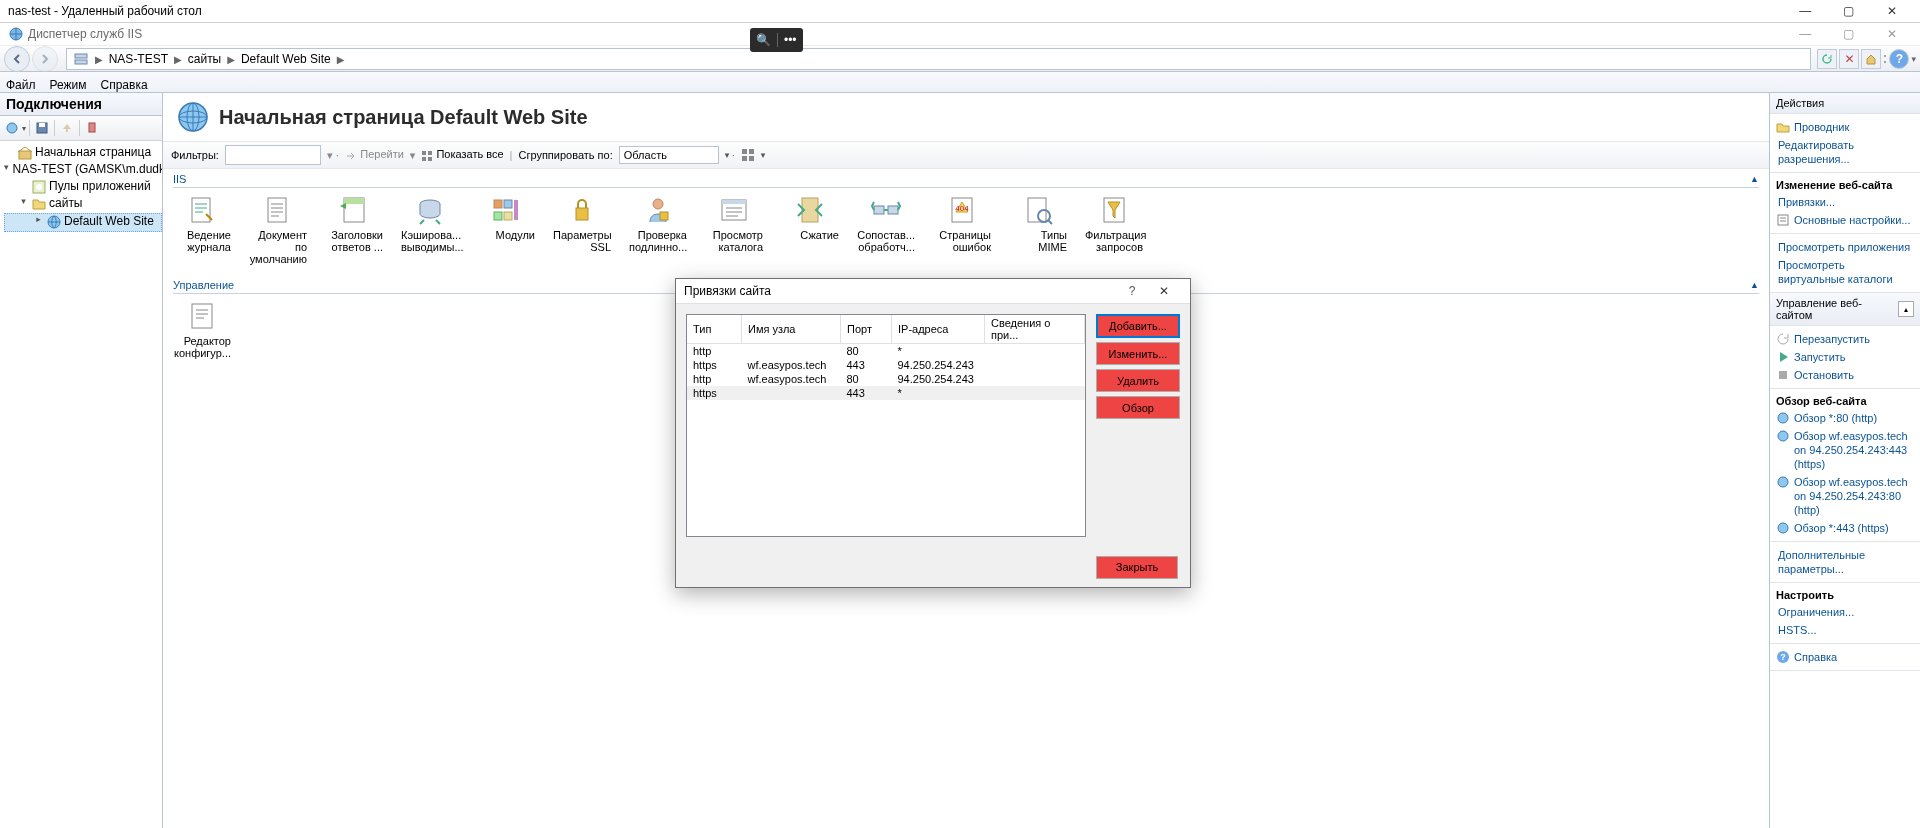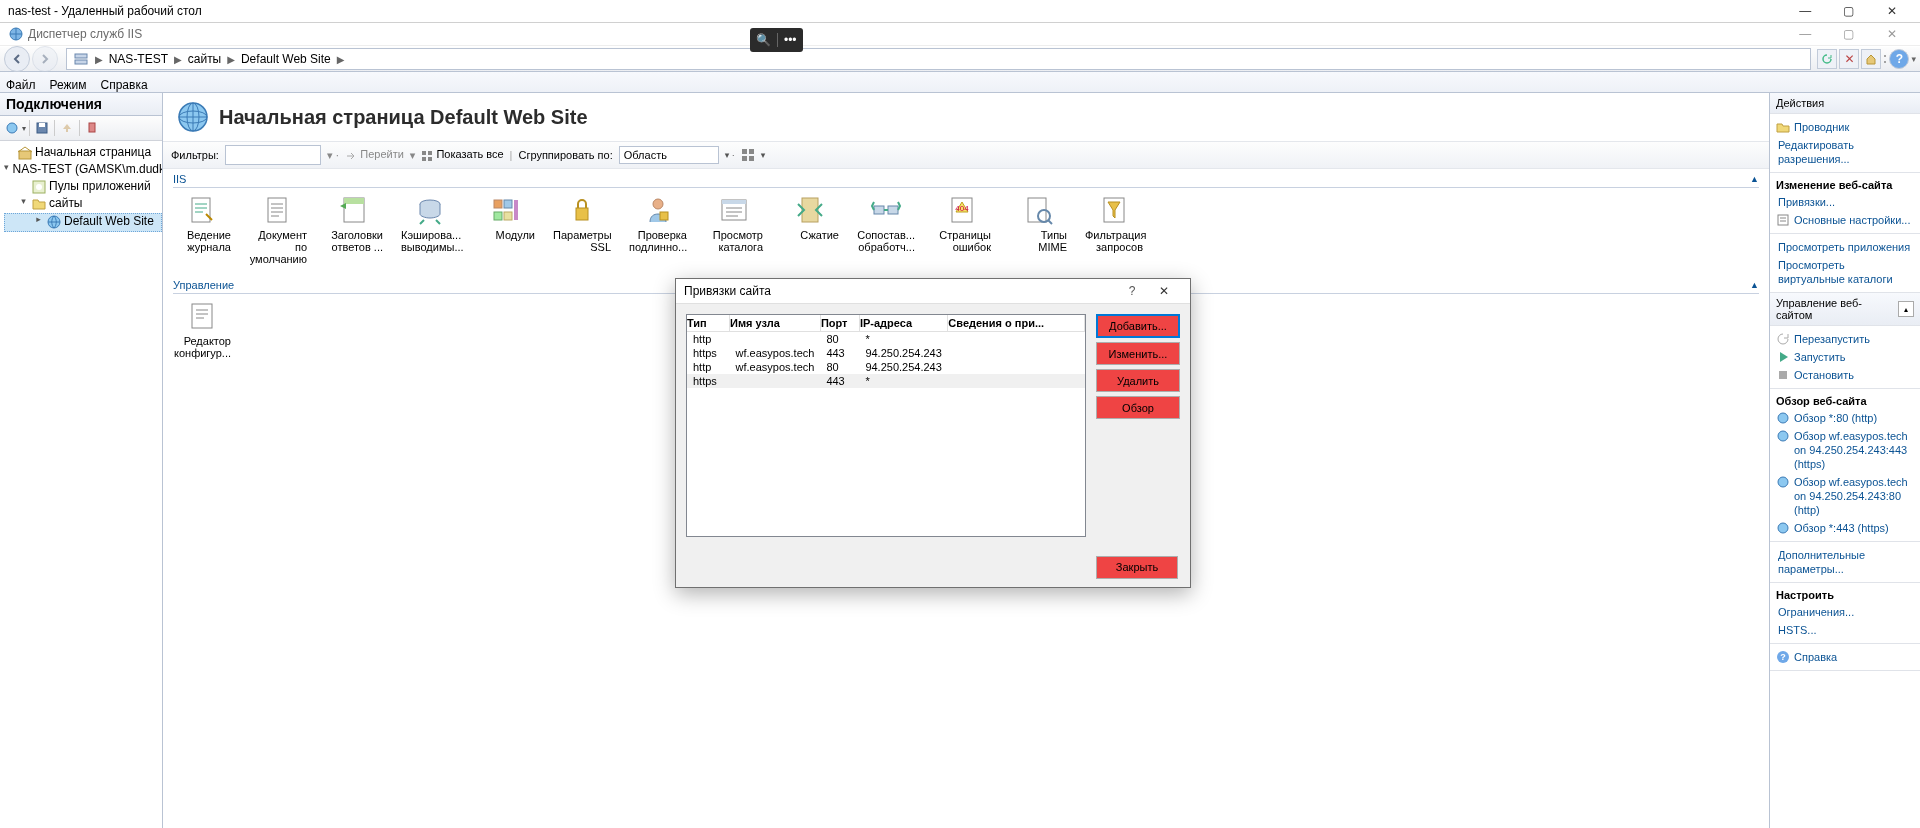--- a/index.html
+++ b/index.html
@@ -45,21 +45,21 @@
 .act-label{font-weight:bold;padding:2px 0;font-size:11px}
 .act-ico{position:absolute;left:0;top:2px;width:14px;height:14px}
 .dialog{position:absolute;left:512px;top:185px;width:514px;height:308px;background:#f0f0f0;border:1px solid #707070;box-shadow:0 6px 20px rgba(0,0,0,0.3);display:flex;flex-direction:column}
 .dlg-title{height:24px;display:flex;align-items:center;padding:0 8px;font-size:12px;background:#fff;border-bottom:1px solid #e0e0e0}
 .dlg-title .t{flex:1}
 .dlg-title .q{width:28px;text-align:center;color:#555}
 .dlg-close{width:36px;text-align:center;font-family:Arial;color:#333}
 .dlg-body{flex:1;display:flex;padding:10px;gap:10px}
 .dlg-table{flex:1;background:#fff;border:1px solid #828790;font-size:11px}
 .dlg-table table{width:100%;border-collapse:collapse}
-.dlg-table th{text-align:left;font-weight:bold;padding:2px 0;border-right:1px solid #e0e0e0;background:#fff;border-bottom:1px solid #e0e0e0}
+.dlg-table th{text-align:left;font-weight:normal;padding:2px 6px;border-right:1px solid #e0e0e0;background:#fff;border-bottom:1px solid #e0e0e0}
 .dlg-table td{padding:1px 6px}
 .dlg-table tr.selrow td{background:#f0f0f0}
 .dlg-btns{width:84px;display:flex;flex-direction:column;gap:4px}
 .dlg-btn{height:21px;background:#ef4444;border:1px solid #adadad;font-size:11px;display:flex;align-items:center;justify-content:center}
 .dlg-btn.primary{border:2px solid #0078d7;height:20px}
 .dlg-foot{height:40px;display:flex;justify-content:flex-end;align-items:center;padding:0 12px}
 .overlay-tb{position:absolute;left:750px;top:28px;background:#2b2b2b;border-radius:3px;height:24px;display:flex;align-items:center;padding:0 6px;gap:6px;color:#fff}
 .overlay-tb .sep{width:1px;height:14px;background:#666}
 .globe-lg{width:32px;height:32px}
 svg{display:block}

